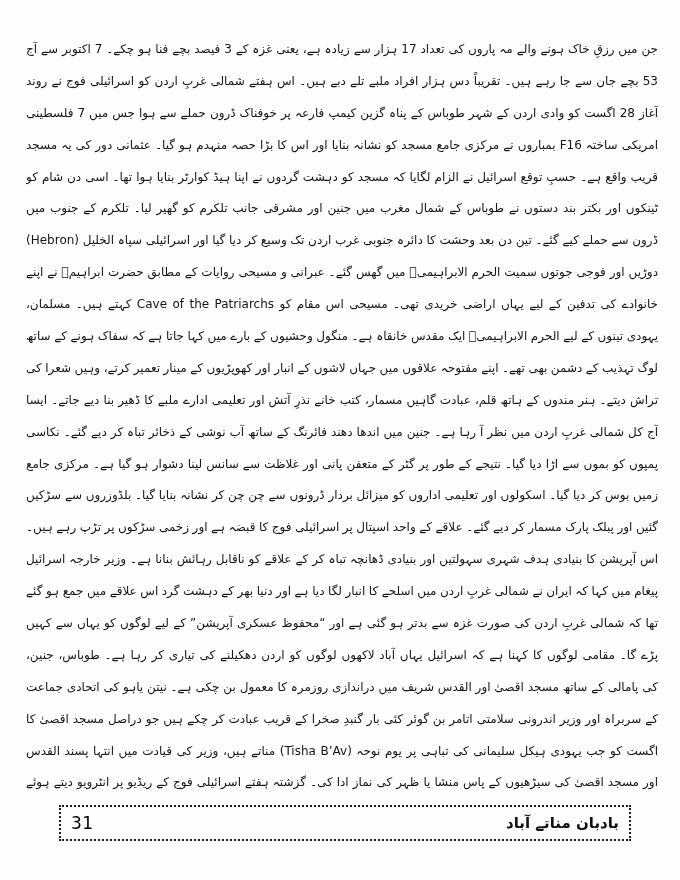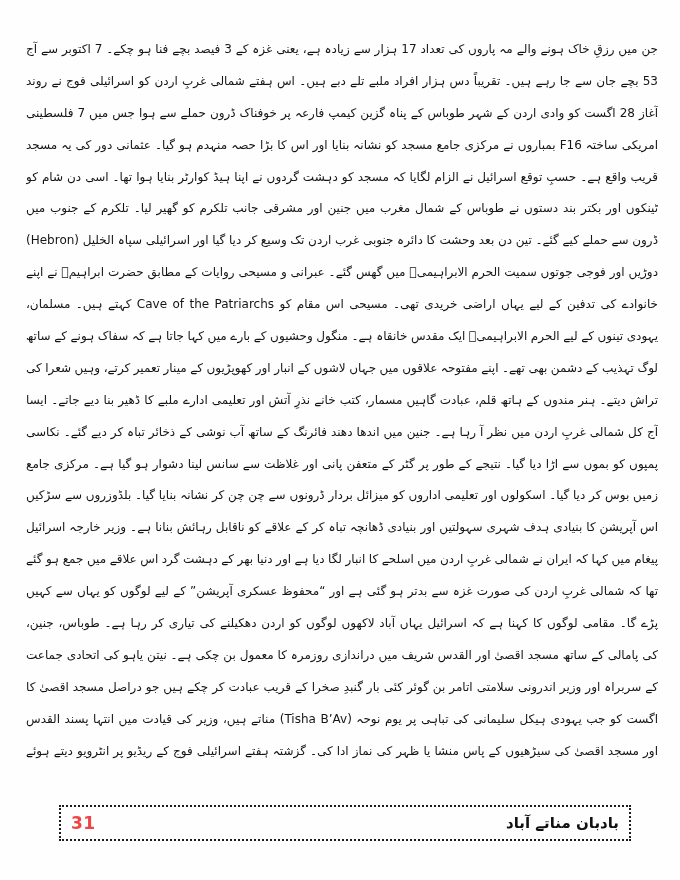--- a/index.html
+++ b/index.html
@@ -41,23 +41,23 @@
     height: 36px;
     box-sizing: border-box;
     border: 2px dotted #1c1c1c;
     background: #fefefe;
     display: flex;
     align-items: center;
     justify-content: space-between;
     padding: 0 10px;
   }
   .page-number {
-    font-weight: bold;
+    font-weight: normal;
     font-size: 17px;
-    color: #ef4444;
+    color: #000000;
     letter-spacing: 0.5px;
   }
   .publication-title {
     direction: rtl;
     font-weight: bold;
     font-size: 15px;
     color: #111;
   }
 </style>
 </head>
@@ -74,20 +74,21 @@
     <div class="line">ٹینکوں اور بکتر بند دستوں نے طوباس کے شمال مغرب میں جنین اور مشرقی جانب تلکرم کو گھیر لیا۔ تلکرم کے جنوب میں قلقیلیہ پر بھی</div>
     <div class="line">ڈرون سے حملے کیے گئے۔ تین دن بعد وحشت کا دائرہ جنوبی غرب اردن تک وسیع کر دیا گیا اور اسرائیلی سپاہ الخلیل (Hebron) پر چڑھ</div>
     <div class="line">دوڑیں اور فوجی جوتوں سمیت الحرم الابراہیمیؑ میں گھس گئے۔ عبرانی و مسیحی روایات کے مطابق حضرت ابراہیمؑ نے اپنے اور اپنے</div>
     <div class="line">خانوادے کی تدفین کے لیے یہاں اراضی خریدی تھی۔ مسیحی اس مقام کو Cave of the Patriarchs کہتے ہیں۔ مسلمان، عیسائی اور</div>
     <div class="line">یہودی تینوں کے لیے الحرم الابراہیمیؑ ایک مقدس خانقاہ ہے۔ منگول وحشیوں کے بارے میں کہا جاتا ہے کہ سفاک ہونے کے ساتھ وہ</div>
     <div class="line">لوگ تہذیب کے دشمن بھی تھے۔ اپنے مفتوحہ علاقوں میں جہاں لاشوں کے انبار اور کھوپڑیوں کے مینار تعمیر کرتے، وہیں شعرا کی زبانیں</div>
     <div class="line">تراش دیتے۔ ہنر مندوں کے ہاتھ قلم، عبادت گاہیں مسمار، کتب خانے نذرِ آتش اور تعلیمی ادارے ملبے کا ڈھیر بنا دیے جاتے۔ ایسا ہی منظر</div>
     <div class="line">آج کل شمالی غربِ اردن میں نظر آ رہا ہے۔ جنین میں اندھا دھند فائرنگ کے ساتھ آب نوشی کے ذخائر تباہ کر دیے گئے۔ نکاسی آب کے</div>
     <div class="line">پمپوں کو بموں سے اڑا دیا گیا۔ نتیجے کے طور پر گٹر کے متعفن پانی اور غلاظت سے سانس لینا دشوار ہو گیا ہے۔ مرکزی جامع مسجد کا بڑا حصہ</div>
     <div class="line">زمیں بوس کر دیا گیا۔ اسکولوں اور تعلیمی اداروں کو میزائل بردار ڈرونوں سے چن چن کر نشانہ بنایا گیا۔ بلڈوزروں سے سڑکیں اکھیڑ دی</div>
+    <div class="line">گئیں اور پبلک پارک مسمار کر دیے گئے۔ علاقے کے واحد اسپتال پر اسرائیلی فوج کا قبضہ ہے اور زخمی سڑکوں پر تڑپ رہے ہیں۔</div>
     <div class="line">اس آپریشن کا بنیادی ہدف شہری سہولتیں اور بنیادی ڈھانچہ تباہ کر کے علاقے کو ناقابل رہائش بنانا ہے۔ وزیر خارجہ اسرائیل کاٹز نے ٹویٹ</div>
     <div class="line">پیغام میں کہا کہ ایران نے شمالی غربِ اردن میں اسلحے کا انبار لگا دیا ہے اور دنیا بھر کے دہشت گرد اس علاقے میں جمع ہو گئے ہیں۔ اُن کا کہنا</div>
     <div class="line">تھا کہ شمالی غربِ اردن کی صورت غزہ سے بدتر ہو گئی ہے اور “محفوظ عسکری آپریشن” کے لیے لوگوں کو یہاں سے کہیں اور منتقل کرنا</div>
     <div class="line">پڑے گا۔ مقامی لوگوں کا کہنا ہے کہ اسرائیل یہاں آباد لاکھوں لوگوں کو اردن دھکیلنے کی تیاری کر رہا ہے۔ طوباس، جنین، تلکرم اور الخلیل</div>
     <div class="line">کی پامالی کے ساتھ مسجد اقصیٰ اور القدس شریف میں دراندازی روزمرہ کا معمول بن چکی ہے۔ نیتن یاہو کی اتحادی جماعت ‘عظمتِ یہود’</div>
     <div class="line">کے سربراہ اور وزیر اندرونی سلامتی اتامر بن گوئر کئی بار گنبدِ صخرا کے قریب عبادت کر چکے ہیں جو دراصل مسجد اقصیٰ کا دالان ہے۔ 13</div>
     <div class="line">اگست کو جب یہودی ہیکل سلیمانی کی تباہی پر یوم نوحہ (Tisha B’Av) مناتے ہیں، وزیر کی قیادت میں انتہا پسند القدس میں داخل ہوگئے</div>
     <div class="line">اور مسجد اقصیٰ کی سیڑھیوں کے پاس منشا یا ظہر کی نماز ادا کی۔ گزشتہ ہفتے اسرائیلی فوج کے ریڈیو پر انٹرویو دیتے ہوئے انھوں کہا کہ القدس</div>
   </div>
 

